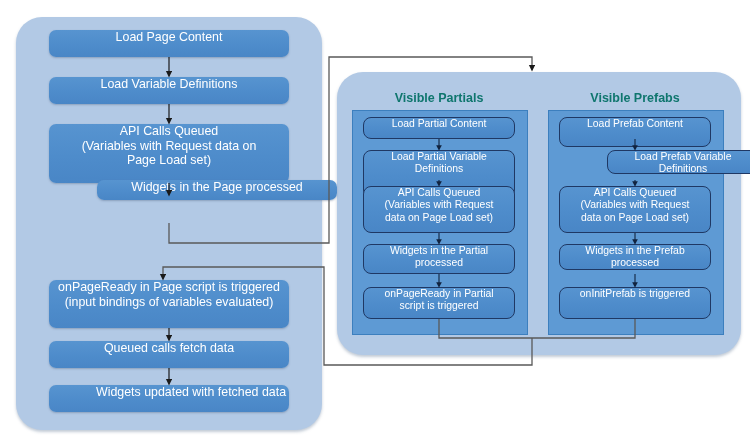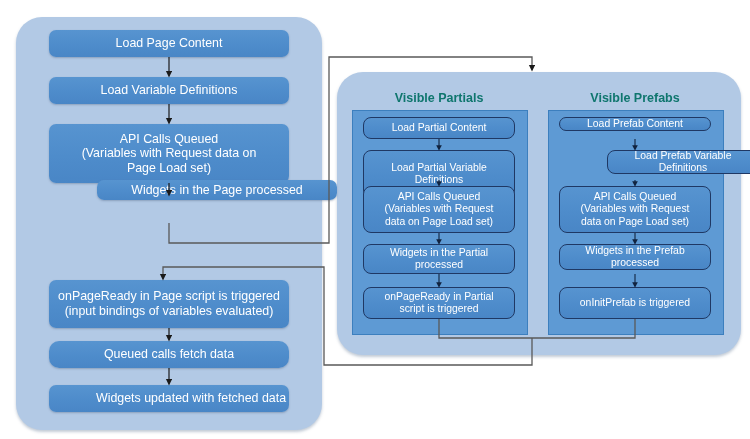--- a/index.html
+++ b/index.html
@@ -67,21 +67,20 @@
   }
   #partials-title { left: 352px; top: 91px; }
   #prefabs-title  { left: 548px; top: 91px; }
 
   
   .box {
     position: absolute;
     background: linear-gradient(to bottom, #5794D0 0%, #4E8CCB 55%, #4986C6 100%);
     color: #ffffff;
     display: flex;
-    align-items: center;
     justify-content: center;
     text-align: center;
     z-index: 4;
     box-sizing: border-box;
     line-height: 1.18;
   }
   .box span { display: block; width: 100%; }
 
   
   .box.page {
@@ -135,21 +134,21 @@
     <span>Widgets in the Page processed</span>
   </div>
 
   <div class="box page" style="top:280px;height:48px;">
     <span>
       <span style="display:block">onPageReady in Page script is triggered</span>
       <span style="display:block">(input bindings of variables evaluated)</span>
     </span>
   </div>
 
-  <div class="box page" style="top:341px;height:27px;border-radius:10px;">
+  <div class="box page" style="top:341px;height:27px;">
     <span>Queued calls fetch data</span>
   </div>
 
   <div class="box page" style="top:385px;height:27px;padding-left:44px;">
     <span>Widgets updated with fetched data</span>
   </div>
 
   <div class="col-a">
     <div class="box sub" style="top:117px;height:22px;">
       <span>Load Partial Content</span>
@@ -179,21 +178,21 @@
 
     <div class="box sub" style="top:287px;height:32px;">
       <span>
         <span style="display:block">onPageReady in Partial</span>
         <span style="display:block">script  is triggered</span>
       </span>
     </div>
   </div>
 
   <div class="col-b">
-    <div class="box sub" style="top:117px;height:14px;">
+    <div class="box sub" style="top:117px;height:30px;">
       <span>Load Prefab Content</span>
     </div>
 
     <div class="box sub" style="top:150px;height:24px;margin-left:48px;">
       <span>
         <span style="display:block">Load Prefab Variable</span>
         <span style="display:block">Definitions</span>
       </span>
     </div>
 

